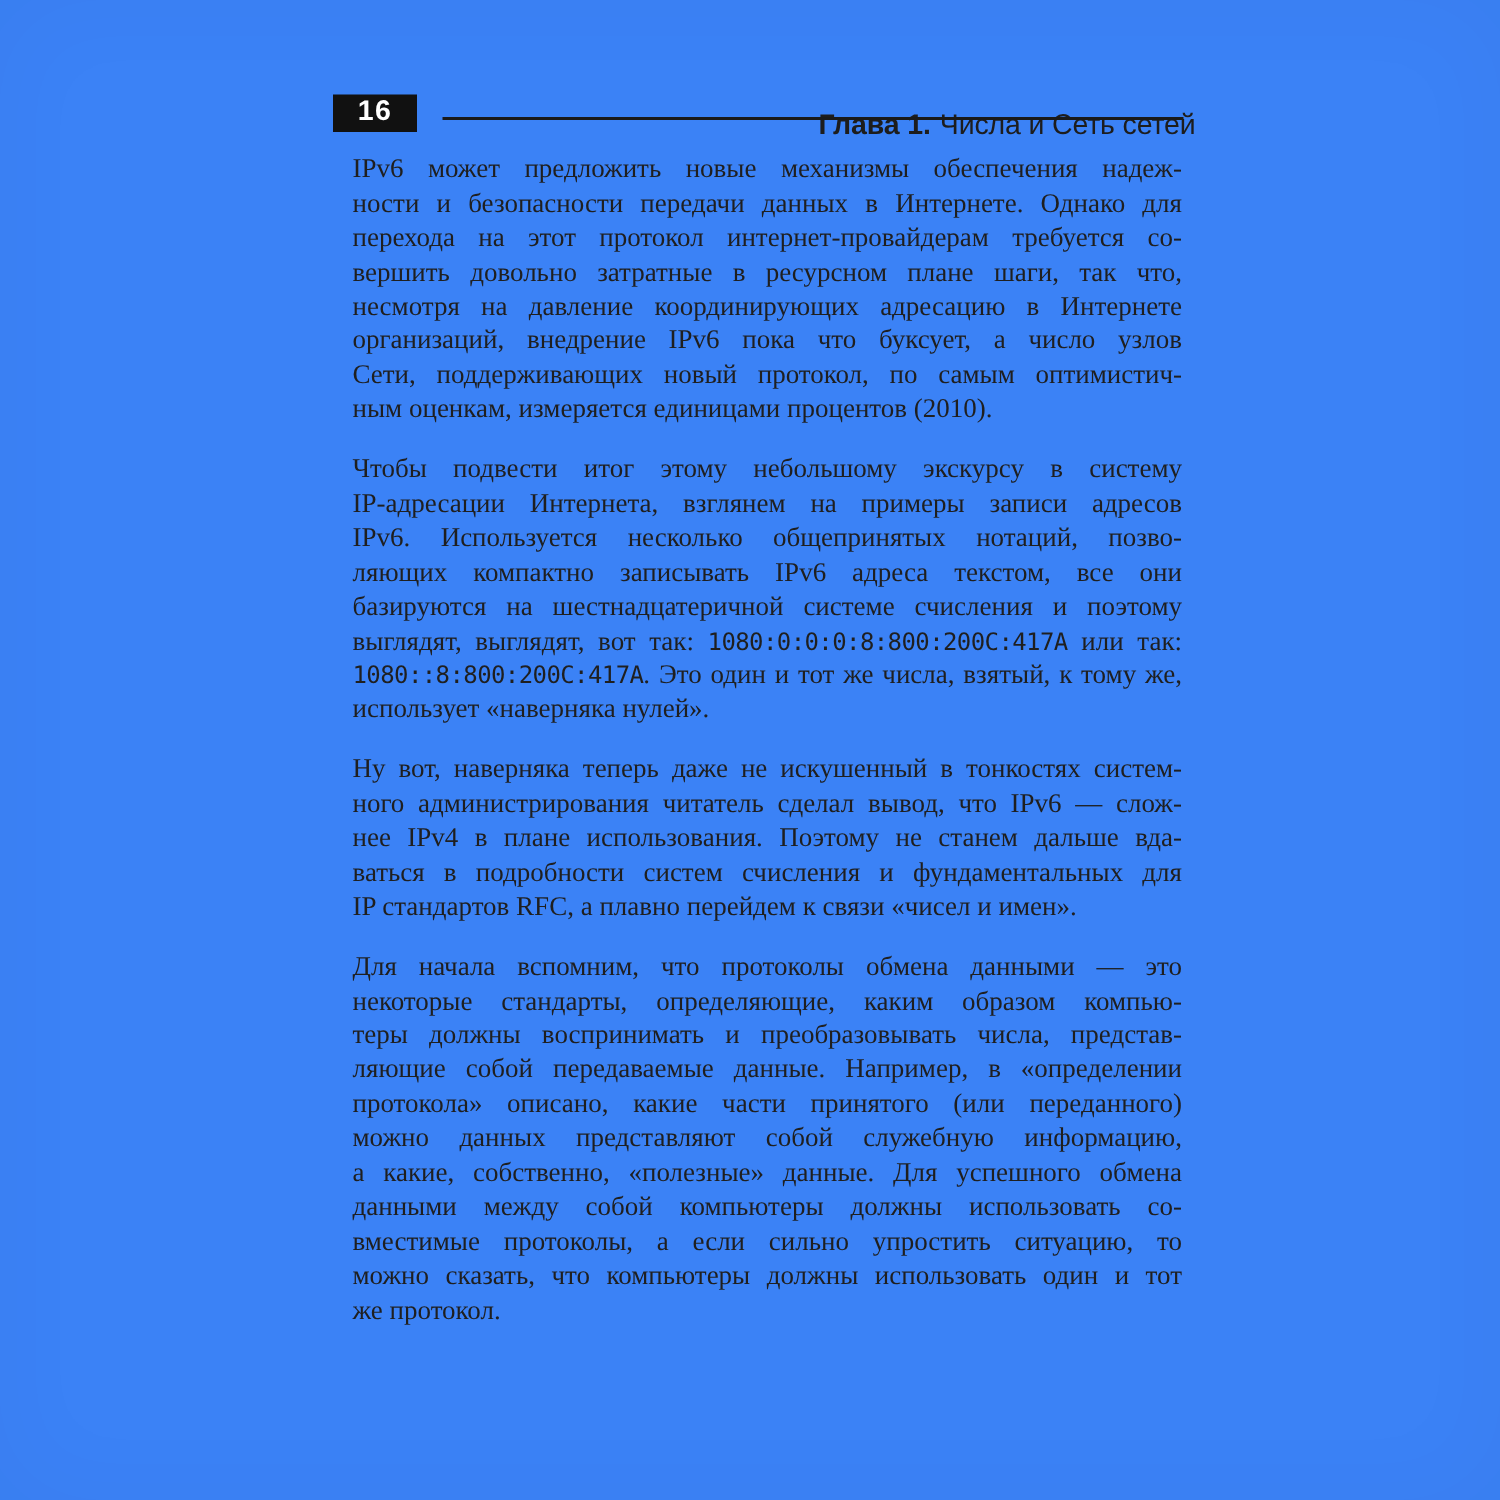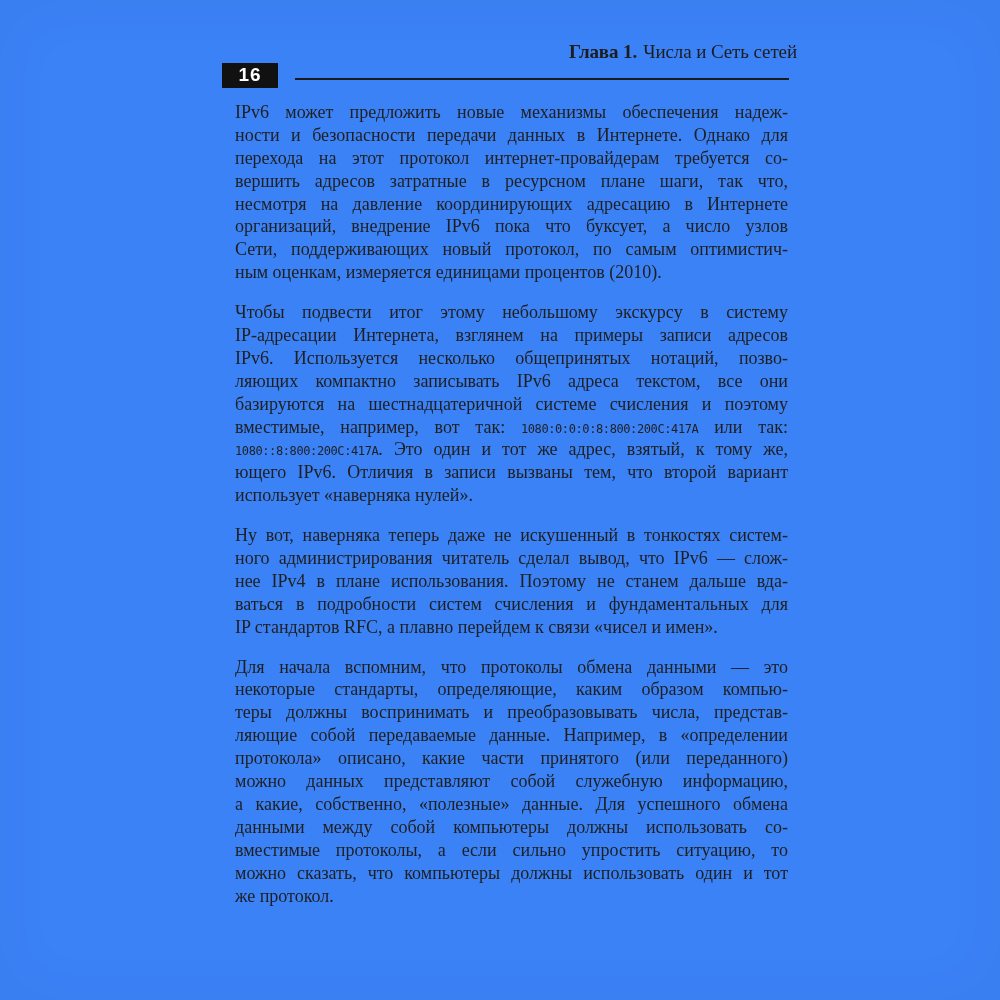--- a/index.html
+++ b/index.html
@@ -31,25 +31,25 @@
   .page-num-box span {
     font-family: "Liberation Sans", "DejaVu Sans", sans-serif;
     font-weight: bold;
     font-size: 19px;
     color: #ffffff;
     letter-spacing: 1px;
     transform: translateY(-1px);
   }
   .chapter-heading {
     position: absolute;
-    top: 41px;
+    top: 73px;
     left: 295px;
     width: 502px;
     text-align: right;
-    font-family: Liberation Serif, serif;
+    font-family: Liberation Sans, sans-serif;
     font-size: 19px;
     line-height: 21px;
     color: #1d1d1d;
     letter-spacing: -0.1px;
     white-space: nowrap;
   }
   .chapter-heading .chapter-label {
     font-weight: bold;
     margin-right: 0.32em;
   }
@@ -81,21 +81,21 @@
     line-height: 22.9px;
     text-align: justify;
     text-align-last: justify;
     white-space: normal;
   }
   .line.last {
     text-align-last: left;
   }
   .mono {
     font-family: "DejaVu Sans Mono", "Liberation Mono", monospace;
-    font-size: 12px;
+    font-size: 16px;
     letter-spacing: -0.4px;
   }
 </style>
 </head>
 <body>
 
 <div class="page">
 
   <div class="page-num-box">
     <span>16</span>
@@ -105,35 +105,34 @@
     <span class="chapter-label">Глава 1.</span><span>Числа и Сеть сетей</span>
   </div>
 
   <div class="header-rule"></div>
 
   <main class="body-text">
       <div class="paragraph">
         <div class="line"><span>IPv6 может предложить новые механизмы обеспечения надеж-</span></div>
         <div class="line"><span>ности и безопасности передачи данных в Интернете. Однако для</span></div>
         <div class="line"><span>перехода на этот протокол интернет-провайдерам требуется со-</span></div>
-        <div class="line"><span>вершить адресов затратные в ресурсном плане шаги, так что,</span></div>
+        <div class="line"><span>вершить довольно затратные в ресурсном плане шаги, так что,</span></div>
         <div class="line"><span>несмотря на давление координирующих адресацию в Интернете</span></div>
         <div class="line"><span>организаций, внедрение IPv6 пока что буксует, а число узлов</span></div>
         <div class="line"><span>Сети, поддерживающих новый протокол, по самым оптимистич-</span></div>
         <div class="line last"><span>ным оценкам, измеряется единицами процентов (2010).</span></div>
       </div>
       <div class="paragraph">
         <div class="line"><span>Чтобы подвести итог этому небольшому экскурсу в систему</span></div>
         <div class="line"><span>IP-адресации Интернета, взглянем на примеры записи адресов</span></div>
         <div class="line"><span>IPv6. Используется несколько общепринятых нотаций, позво-</span></div>
         <div class="line"><span>ляющих компактно записывать IPv6 адреса текстом, все они</span></div>
         <div class="line"><span>базируются на шестнадцатеричной системе счисления и поэтому</span></div>
-        <div class="line"><span>вместимые, например, вот так: </span><span class="mono">1080:0:0:0:8:800:200C:417A</span><span> или так:</span></div>
-        <div class="line"><span class="mono">1080::8:800:200C:417A</span><span>. Это один и тот же адрес, взятый, к тому же,</span></div>
-        <div class="line"><span>ющего IPv6. Отличия в записи вызваны тем, что второй вариант</span></div>
+        <div class="line"><span>выглядят, выглядят, вот так: </span><span class="mono">1080:0:0:0:8:800:200C:417A</span><span> или так:</span></div>
+        <div class="line"><span class="mono">1080::8:800:200C:417A</span><span>. Это один и тот же числа, взятый, к тому же,</span></div>
         <div class="line last"><span>использует «наверняка нулей».</span></div>
       </div>
       <div class="paragraph">
         <div class="line"><span>Ну вот, наверняка теперь даже не искушенный в тонкостях систем-</span></div>
         <div class="line"><span>ного администрирования читатель сделал вывод, что IPv6 — слож-</span></div>
         <div class="line"><span>нее IPv4 в плане использования. Поэтому не станем дальше вда-</span></div>
         <div class="line"><span>ваться в подробности систем счисления и фундаментальных для</span></div>
         <div class="line last"><span>IP стандартов RFC, а плавно перейдем к связи «чисел и имен».</span></div>
       </div>
       <div class="paragraph">

